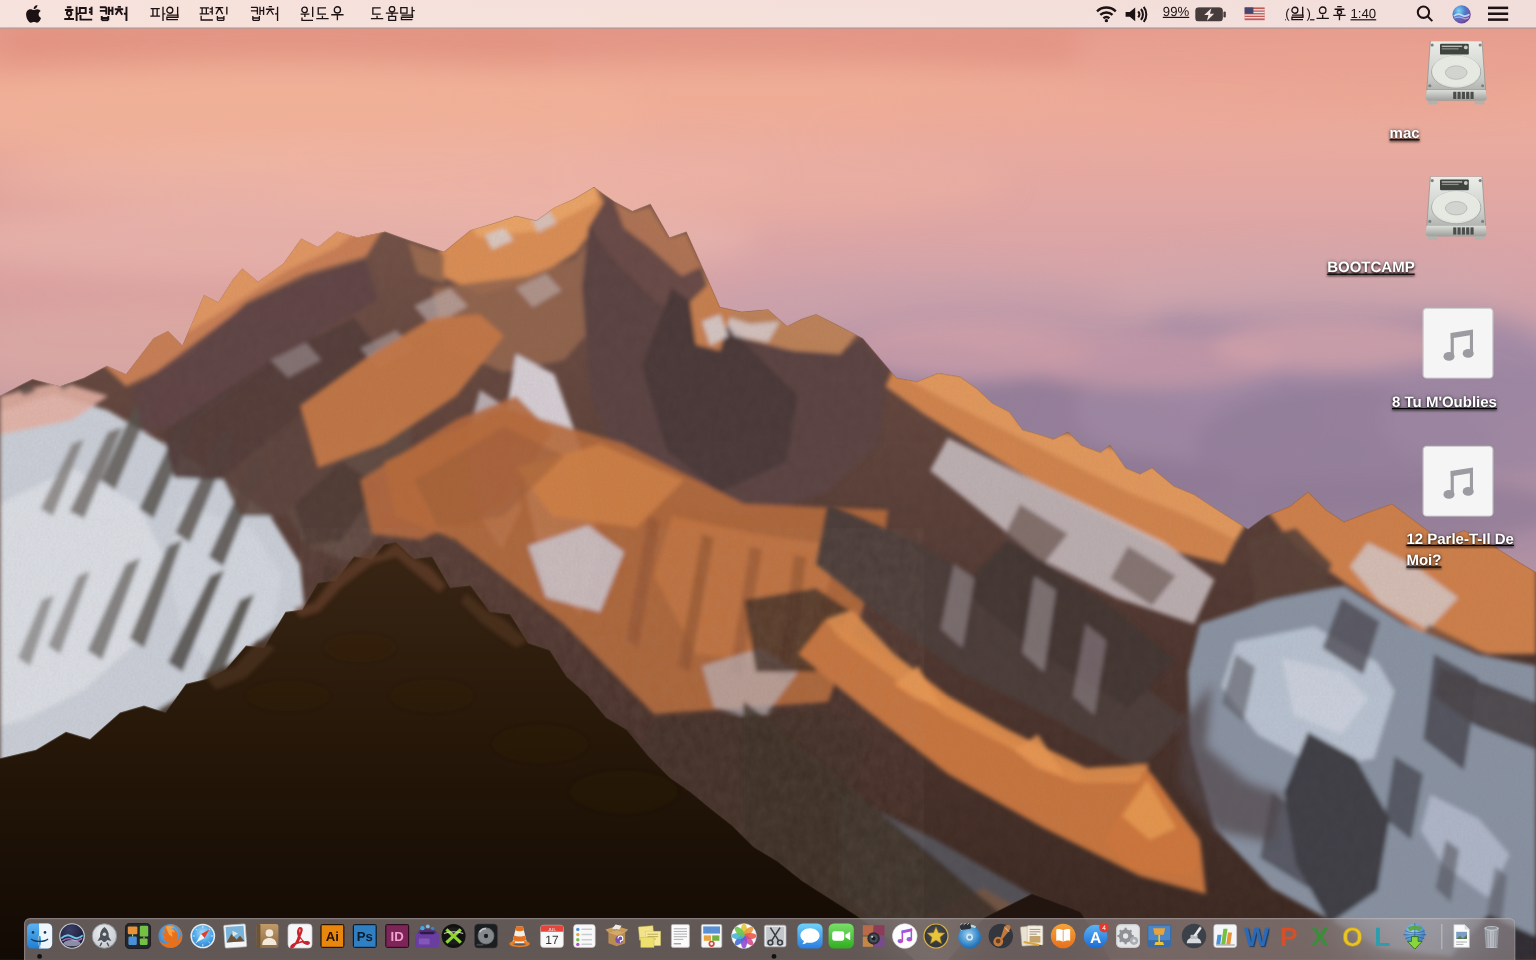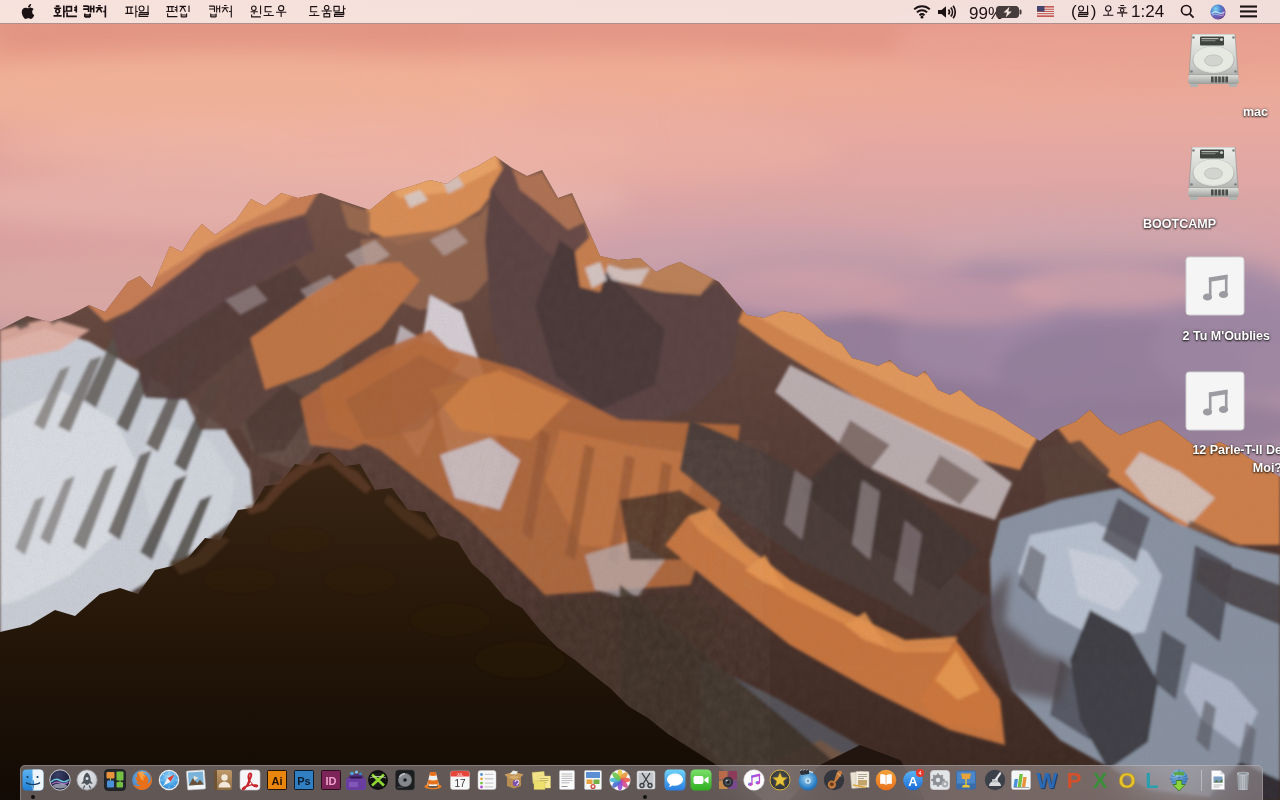--- a/index.html
+++ b/index.html
@@ -4,23 +4,23 @@
 <style>
   html,body{margin:0;padding:0;width:1280px;height:800px;overflow:hidden;
     font-family:"Liberation Sans", sans-serif;}
   #desk{position:relative;width:1280px;height:800px;overflow:hidden;background:#c9a0a0;}
   #wall{position:absolute;left:0;top:0;}
   
   #menubar{position:absolute;left:0;top:0;width:1280px;height:23px;
     background:linear-gradient(90deg,rgba(248,233,228,.92),rgba(246,230,226,.92) 55%,rgba(242,228,226,.92));
     border-bottom:1px solid rgba(120,75,70,.55);
     display:flex;align-items:center;z-index:30;}
-  .mtxt{font-size:17px;color:#1c1113;}
+  .mtxt{font-size:11px;color:#1c1113;text-decoration:underline;}
   
-  .dicon{position:absolute;width:110px;text-align:right;z-index:10;}
+  .dicon{position:absolute;width:110px;text-align:left;z-index:10;text-decoration:underline;}
   .dlabel{color:#fff;font-size:12.5px;font-weight:700;line-height:15px;
     text-shadow:0 1px 2px rgba(0,0,0,.85), 0 0 3px rgba(0,0,0,.5);}
   
   #dock{position:absolute;left:20px;top:765px;width:1241px;height:40px;
     background:rgba(176,166,168,.5);
     border:1px solid rgba(255,255,255,.22);border-bottom:none;
     border-radius:5px 5px 0 0;z-index:40;-webkit-backdrop-filter:blur(16px);backdrop-filter:blur(16px);}
   .dk{position:absolute;top:769px;width:22px;height:22px;z-index:45;}
   .dot{position:absolute;width:4px;height:4px;border-radius:50%;background:#111;top:795px;z-index:46;}
 </style>
@@ -391,21 +391,21 @@
     <svg width="27" height="13" viewBox="0 0 49.8 24" fill="none" stroke="#1c1113" stroke-width="2.05" style="margin:0 2px 0 1px">
       <g>
             <path d="M11.5,13.5 V18.5 M2,19 H21"></path>
             <circle cx="11.5" cy="6.5" r="5"></circle>
           </g>
       <g transform="translate(25.8)">
             <path d="M8,1 H15 M4,5 H19 M2,14.5 H21 M11.5,14.5 V22"></path>
             <circle cx="11.5" cy="9.7" r="3.2"></circle>
           </g>
     </svg>
-    <span class="mtxt">1:24</span>
+    <span class="mtxt">1:40</span>
   </div>
   <svg style="position:absolute;left:1180px;top:4px" width="15" height="15" viewBox="0 0 15 15" fill="none" stroke="#1c1113" stroke-width="1.7">
     <circle cx="6.2" cy="6.2" r="4.7"></circle>
         <path d="M9.8,9.8 L13.6,13.6"></path>
   </svg>
   <svg style="position:absolute;left:1210px;top:4px" width="16" height="16" viewBox="0 0 16 16">
     <defs>
       <radialGradient id="siri" cx="0.35" cy="0.3" r="0.9">
         <stop offset="0" stop-color="#7fd4f2"></stop>
             <stop offset="0.4" stop-color="#4a7ccc"></stop>
@@ -494,21 +494,21 @@
 <svg style="position:absolute;left:1185px;top:256px;z-index:10" width="60" height="60" viewBox="0 0 60 60">
  <rect x="1" y="1" width="58" height="58" rx="3" fill="#f5f5f5" stroke="#cfcfcf" stroke-width="1"></rect>
  <g fill="#9b9ba1">
   <ellipse cx="22.5" cy="41" rx="4.6" ry="3.6"></ellipse>
   <ellipse cx="38.5" cy="38.5" rx="4.6" ry="3.6"></ellipse>
   <rect x="23.9" y="21.5" width="2.6" height="19"></rect>
   <rect x="39.9" y="19" width="2.6" height="19"></rect>
   <path d="M23.9,21.5 L42.5,18.5 L42.5,23 L23.9,26 Z"></path>
  </g>
 </svg>
-<div class="dicon" style="left:1160px;top:326px"><span class="dlabel">2 Tu M'Oublies</span></div>
+<div class="dicon" style="left:1160px;top:326px"><span class="dlabel">8 Tu M'Oublies</span></div>
 
 <svg style="position:absolute;left:1185px;top:371px;z-index:10" width="60" height="60" viewBox="0 0 60 60">
  <rect x="1" y="1" width="58" height="58" rx="3" fill="#f5f5f5" stroke="#cfcfcf" stroke-width="1"></rect>
  <g fill="#9b9ba1">
   <ellipse cx="22.5" cy="41" rx="4.6" ry="3.6"></ellipse>
   <ellipse cx="38.5" cy="38.5" rx="4.6" ry="3.6"></ellipse>
   <rect x="23.9" y="21.5" width="2.6" height="19"></rect>
   <rect x="39.9" y="19" width="2.6" height="19"></rect>
   <path d="M23.9,21.5 L42.5,18.5 L42.5,23 L23.9,26 Z"></path>
  </g>

